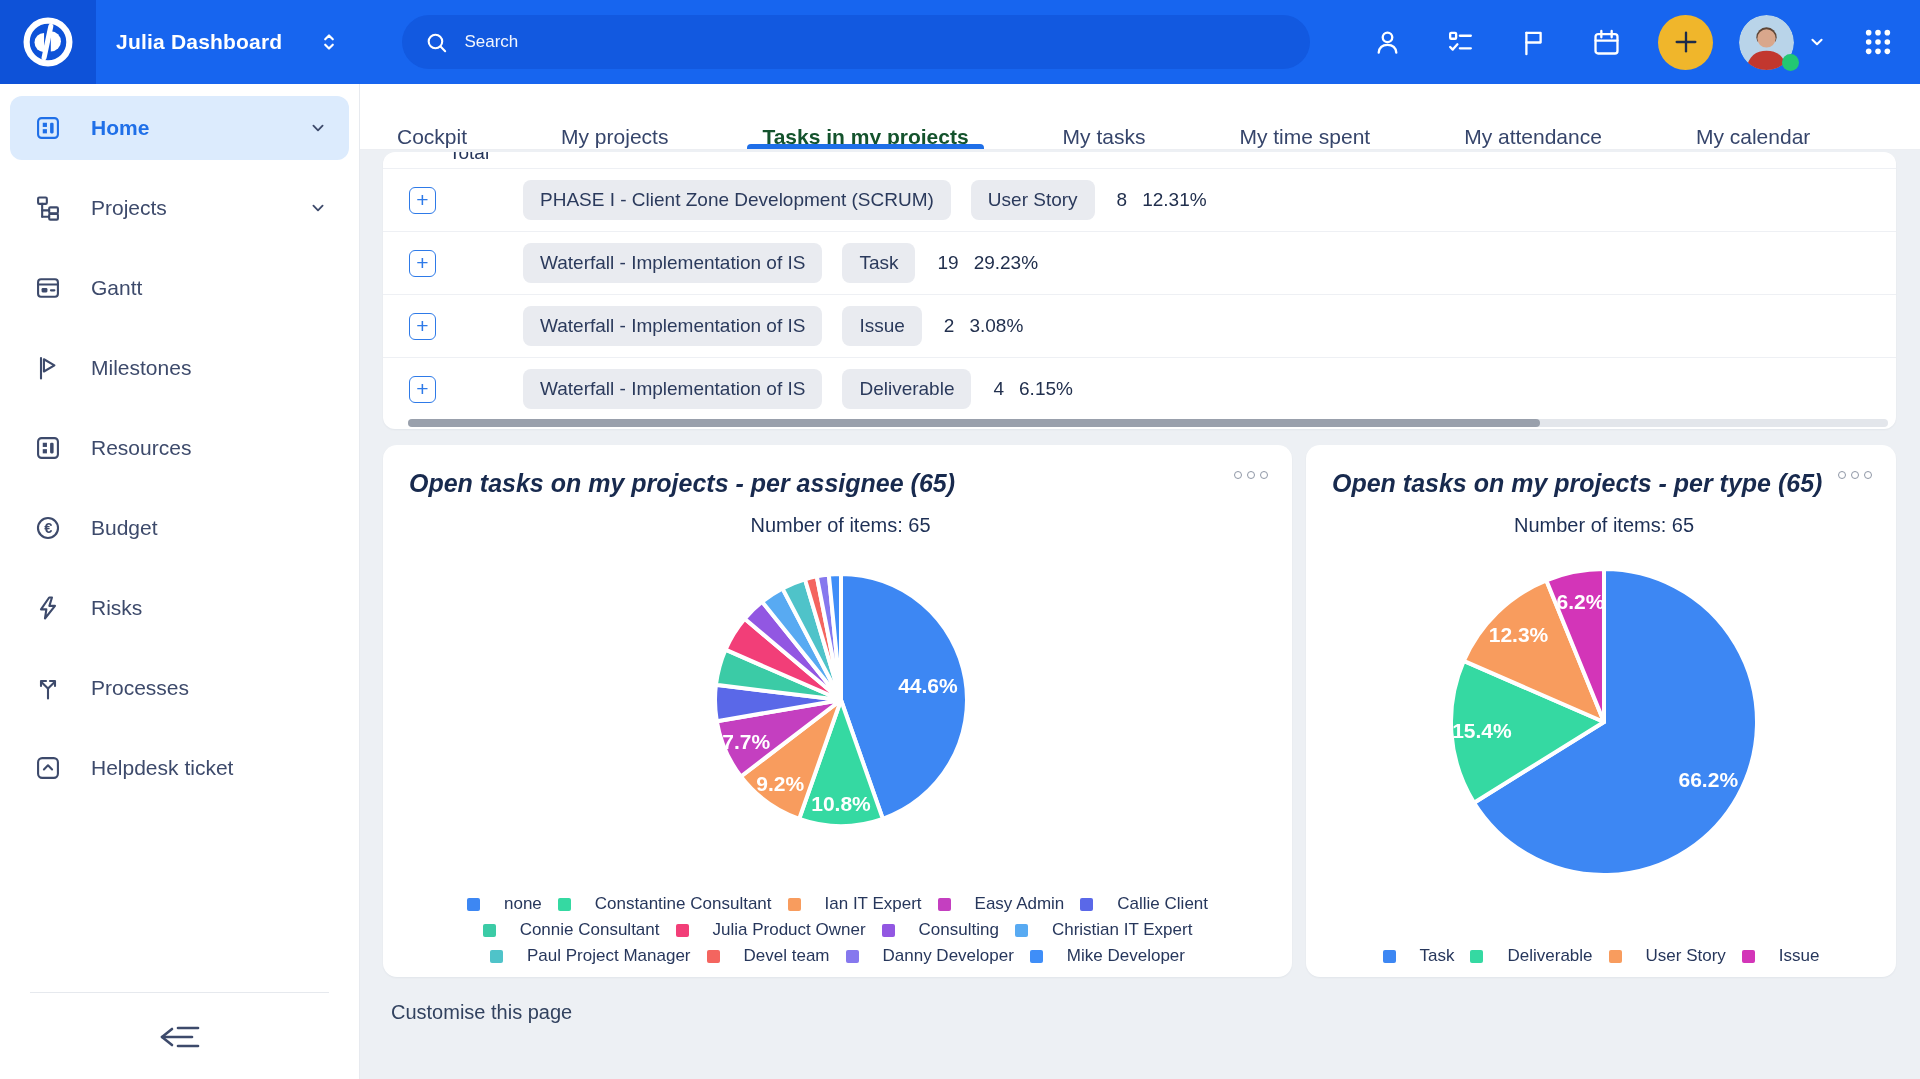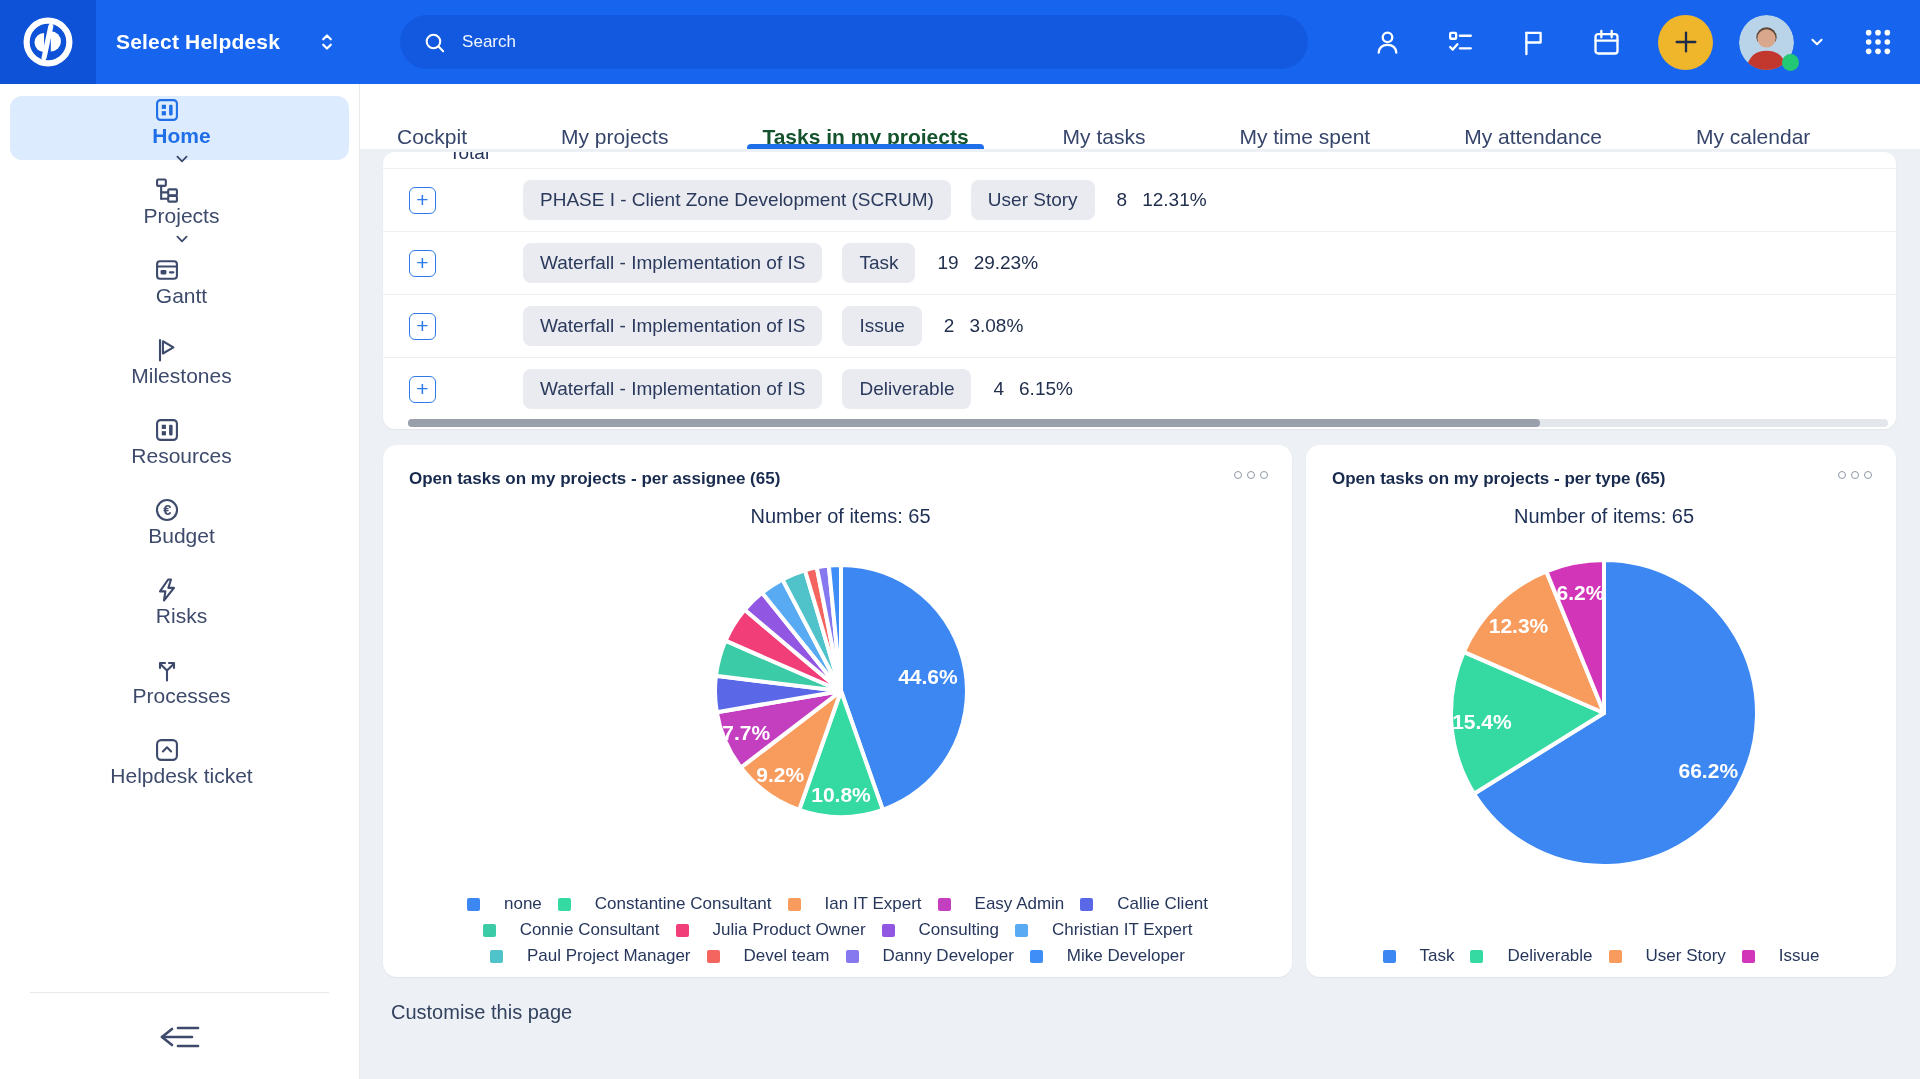--- a/index.html
+++ b/index.html
@@ -24,21 +24,21 @@
   .plus-btn svg { width:28px; height:28px; }
   .avatar-wrap { position:relative; margin-left:26px; width:55px; height:55px; cursor:pointer; }
   .avatar { width:55px; height:55px; border-radius:50%; overflow:hidden; display:block; }
   .status-dot { position:absolute; right:-5px; bottom:-1px; width:17px; height:17px; border-radius:50%; background:#22c873; }
   .av-chevron { width:22px; height:22px; color:#fff; margin-left:12px; cursor:pointer; }
   .grid-icon { width:32px; height:32px; margin-left:34px; }
 
   
   .sidebar { position:absolute; top:84px; left:0; width:360px; bottom:0; background:#fff; border-right:1px solid #e7eaef; }
   .nav { padding:12px 10px 0 10px; }
-  .nav-item { height:64px; margin-bottom:16px; display:flex; align-items:center; padding:0 20px 0 24px; border-radius:12px; color:#3d4a6b; cursor:pointer;flex-direction:column; }
+  .nav-item { height:64px; margin-bottom:16px; display:flex; align-items:center; padding:0 20px 0 24px; border-radius:12px; color:#3d4a6b; cursor:pointer; }
   .nav-item.active { background:#dcebfd; color:#1f6fe8; }
   .nav-item .nicon { width:28px; height:28px; margin-right:29px; flex:0 0 auto; }
   .nav-item .nicon svg { width:100%; height:100%; }
   .nav-item .nlabel { font-size:21px; flex:1; }
   .nav-item.active .nlabel { font-weight:600; }
   .nav-item .nchev { width:22px; height:22px; color:#3d4a6b; visibility:hidden; }
   .nav-item.has-chev .nchev { visibility:visible; }
   .sidebar-divider { position:absolute; left:30px; right:30px; bottom:86px; border-top:1px solid #e6e9ee; }
   .collapse-btn { position:absolute; bottom:22px; left:50%; transform:translateX(-50%); width:44px; height:40px; color:#3d4a6b; cursor:pointer; }
   .collapse-btn svg { width:100%; height:100%; }
@@ -63,21 +63,21 @@
   .tcount { margin-left:22px; font-size:19px; color:#22304e; }
   .tpct { margin-left:15px; font-size:19px; color:#22304e; }
   .hscroll { position:absolute; left:25px; right:8px; bottom:2px; height:8px; border-radius:4px; background:#e3e6eb; }
   .hscroll .thumb { position:absolute; left:0; top:0; bottom:0; width:76.5%; background:#99a0ac; border-radius:4px; cursor:pointer; }
 
   
   .cards-row { display:flex; gap:14px; margin-top:16px; }
   .chart-card { background:#fff; border-radius:14px; height:532px; position:relative; padding:24px 20px 0 26px; box-shadow:0 1px 2px rgba(20,30,60,.05); }
   .chart-card.c-left { width:909px; }
   .chart-card.c-right { width:590px; }
-  .card-title { font-size:17px; font-weight:700; color:#182a4e; }
+  .card-title { font-size:25px; font-weight:700; color:#182a4e;font-style:italic; }
   .menu-dots { position:absolute; top:26px; right:24px; display:flex; gap:5px; cursor:pointer; }
   .menu-dots i { width:8px; height:8px; border:1.7px solid #8f97a6; border-radius:50%; }
   .card-subtitle { text-align:center; font-size:20px; color:#1d2f55; margin-top:16px; }
   .pie-wrap { display:flex; justify-content:center; }
   .c-left .pie-wrap { margin-top:33px; }
   .c-right .pie-wrap { margin-top:26px; }
   .legend { position:absolute; bottom:11px; left:22px; right:22px; display:flex; flex-wrap:wrap; justify-content:center; column-gap:16px; row-gap:6px; font-size:17px; color:#27375c; }
   .legend-item { display:flex; align-items:center; gap:24px; white-space:nowrap; }
   .swatch { width:13px; height:13px; border-radius:2px; flex:0 0 auto; }
 
@@ -91,21 +91,21 @@
   <header class="topbar">
     <div class="logo-box">
       <svg viewBox="0 0 48 48">
         <circle cx="24" cy="24" r="19" fill="none" stroke="#fff" stroke-width="5.5"></circle>
         <path d="M26.5 10 L20.5 38" stroke="#fff" stroke-width="4.5" stroke-linecap="round"></path>
         <path d="M20.5 16 A8.4 8.4 0 0 0 20.5 33 Z" fill="#fff"></path>
         <path d="M26.5 14.5 A9 9 0 0 1 26.5 32.5 Z" fill="#fff"></path>
       </svg>
     </div>
     <div class="dash-select">
-      <span class="lbl">Select Helpdesk</span>
+      <span class="lbl">Julia Dashboard</span>
       <svg class="updown" viewBox="0 0 24 24" fill="none" stroke="#fff" stroke-width="2" stroke-linecap="round" stroke-linejoin="round">
         <path d="M8.5 9.5 L12 6 L15.5 9.5"></path>
           <path d="M8.5 14.5 L12 18 L15.5 14.5"></path>
       </svg>
     </div>
     <div class="search-pill">
       <svg viewBox="0 0 24 24" fill="none" stroke="#fff" stroke-width="2" stroke-linecap="round">
         <circle cx="11" cy="11" r="6.5"></circle>
           <path d="M15.9 15.9 L20.3 20.3"></path>
       </svg>

